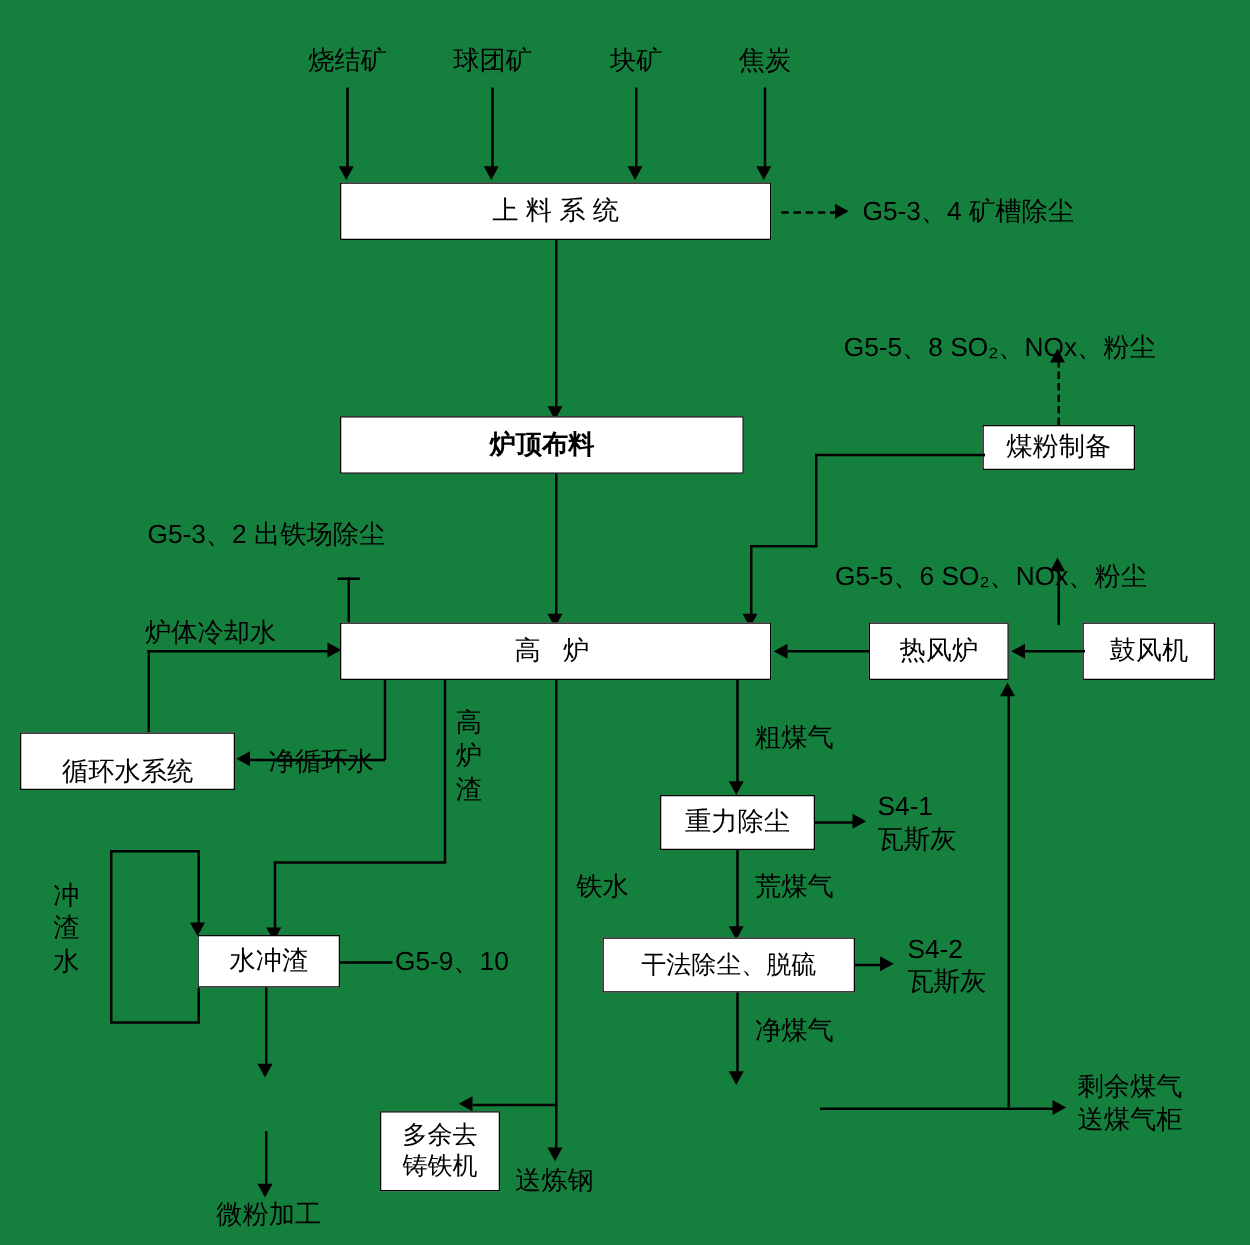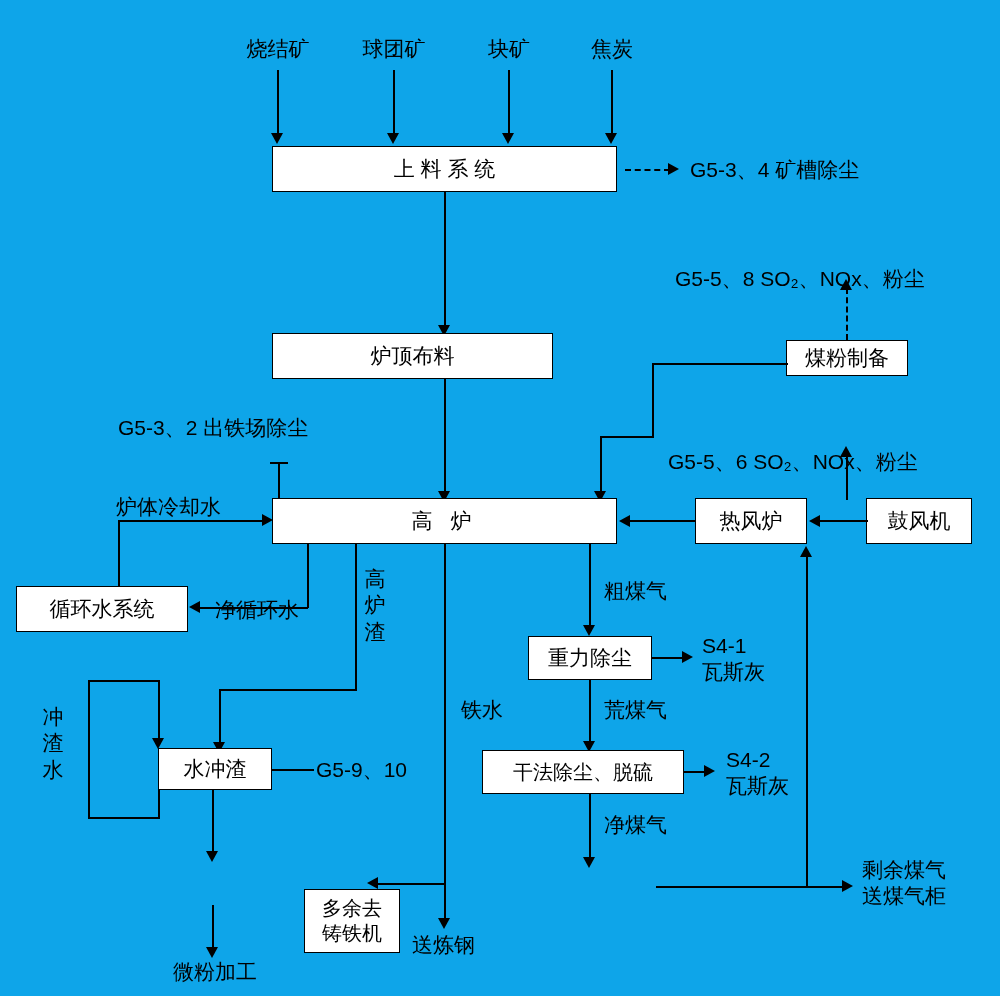--- a/index.html
+++ b/index.html
@@ -4,21 +4,21 @@
 <style>
   html, body {
     margin: 0;
     padding: 0;
     background: #ffffff;
   }
   #canvas {
     position: relative;
     width: 1000px;
     height: 996px;
-    background: #0ea5e9;
+    background: #15803d;
     font-family: "Liberation Sans", sans-serif;
     color: #000000;
     overflow: hidden;
   }
   .box {
     position: absolute;
     border: 1.5px solid #000;
     background: #fff;
     display: flex;
     align-items: center;
@@ -106,21 +106,21 @@
     <span>上 料 系 统</span>
   </div>
 
   <div class="dash-h" style="left:625px; top:169px; width:45px;"></div>
   <div class="arw right" style="left:668px; top:163px;"></div>
   <div class="lbl left" style="left:690px; top:157px; width:300px;">G5-3、4 矿槽除尘</div>
 
   <div class="ln v" style="left:444px; top:192px; height:135px;"></div>
   <div class="arw down" style="left:438px; top:325px;"></div>
 
-  <div class="box" style="left:272px; top:333px; width:281px; height:46px;">
+  <div class="box" style="left:272px; top:333px; width:323px; height:46px;font-weight:bold;">
     <span>炉顶布料</span>
   </div>
 
   <div class="ln v" style="left:444px; top:379px; height:114px;"></div>
   <div class="arw down" style="left:438px; top:491px;"></div>
 
   <div class="box" style="left:786px; top:340px; width:122px; height:36px;">
     <span>煤粉制备</span>
   </div>
   <div class="dash-v" style="left:846px; top:288px; height:52px;"></div>
@@ -163,21 +163,21 @@
 
   <div class="ln v" style="left:846px; top:455px; height:43px;"></div>
   <div class="arw up" style="left:840px; top:446px;"></div>
   <div class="ln h" style="left:846px; top:498px; width:1.5px;"></div>
 
   <div class="lbl left" style="left:116px; top:494px; width:170px;">炉体冷却水</div>
   <div class="ln h" style="left:118px; top:520px; width:148px;"></div>
   <div class="arw right" style="left:262px; top:514px;"></div>
   <div class="ln v" style="left:118px; top:520px; height:66px;"></div>
 
-  <div class="box" style="left:16px; top:586px; width:172px; height:46px;">
+  <div class="box" style="left:16px; top:586px; width:172px; height:46px;align-items:flex-end;">
     <span>循环水系统</span>
   </div>
 
   <div class="ln v" style="left:307px; top:544px; height:64px;"></div>
   <div class="ln h" style="left:200px; top:607px; width:108px;"></div>
   <div class="arw left" style="left:189px; top:601px;"></div>
   <div class="lbl left" style="left:215px; top:597px; width:160px;">净循环水</div>
 
   <div class="lbl" style="left:360px; top:566px; width:30px;">高
 炉

